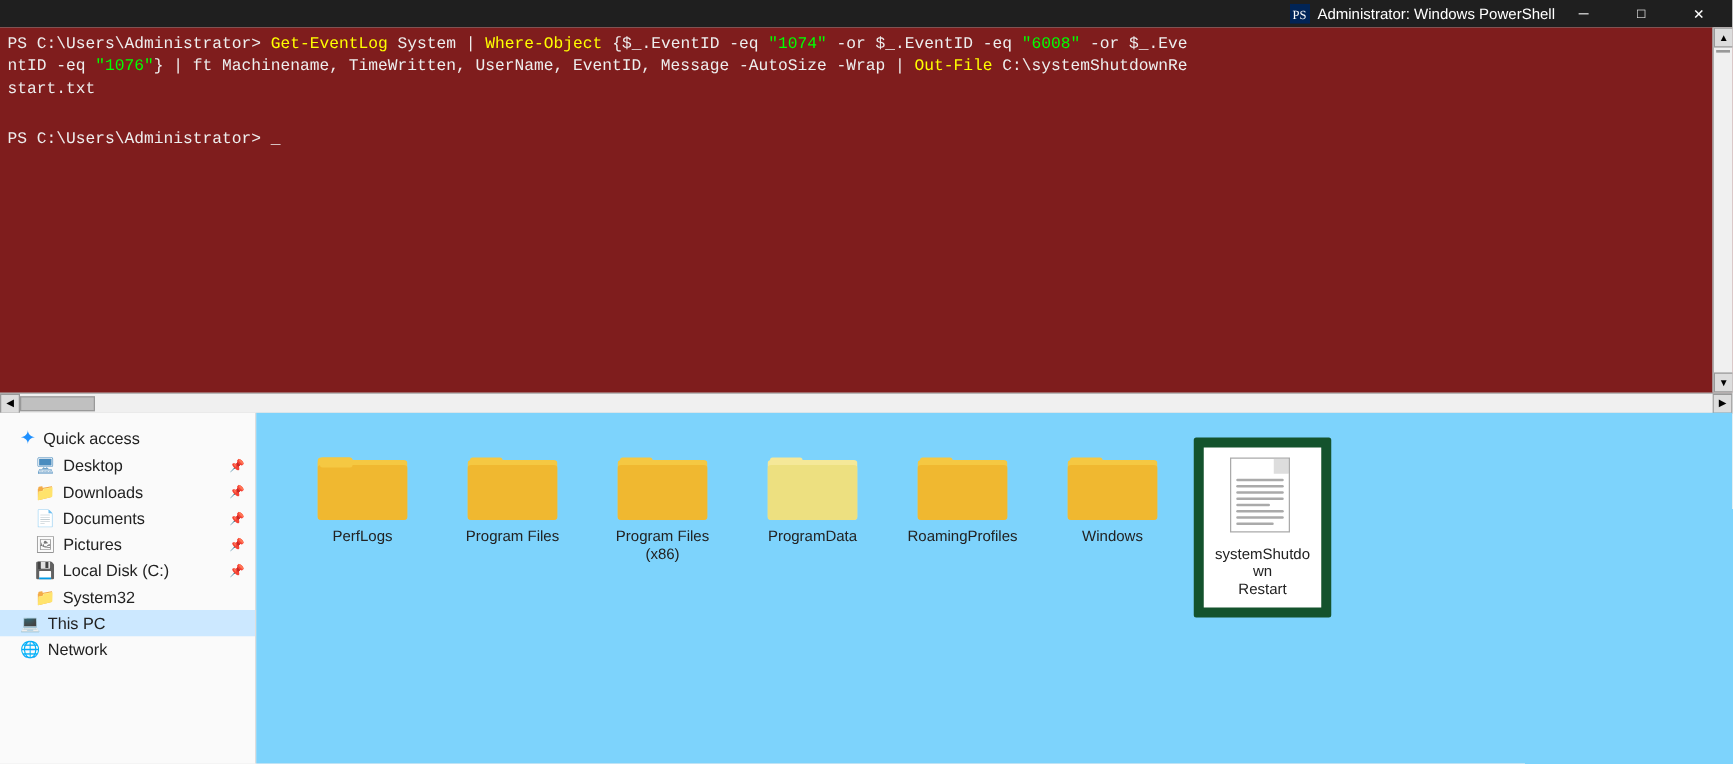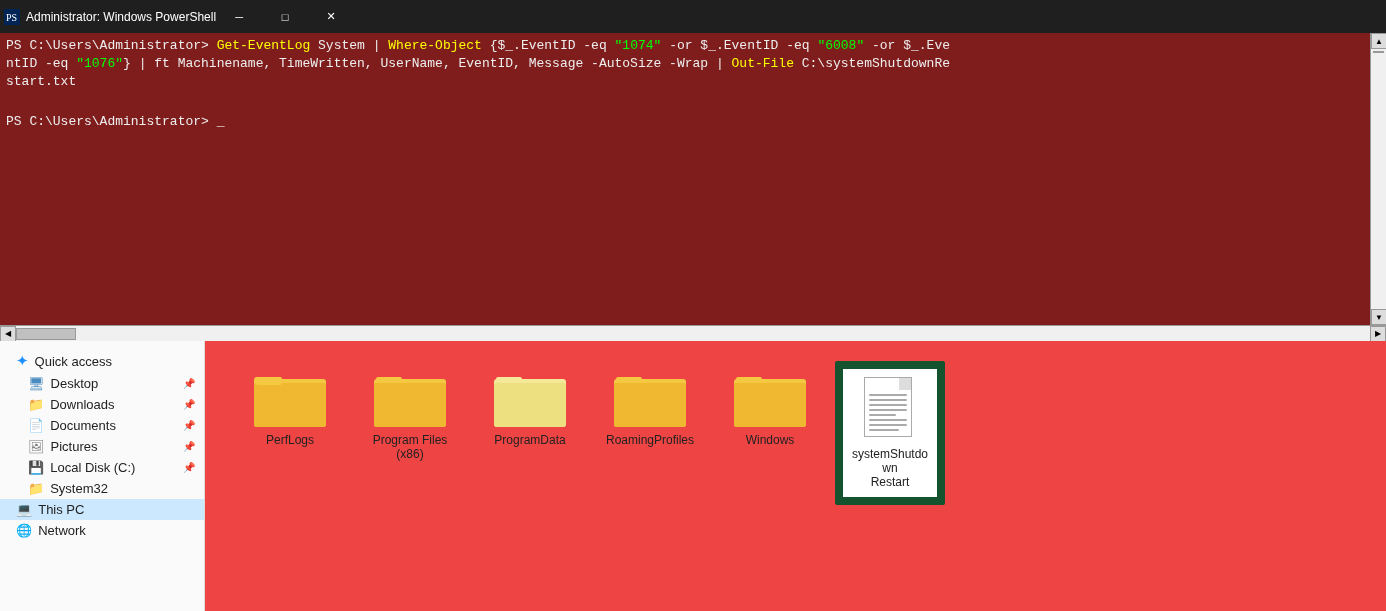--- a/index.html
+++ b/index.html
@@ -4,22 +4,22 @@
   <style>
     * { margin: 0; padding: 0; box-sizing: border-box; }
     body { font-family: 'Segoe UI', Tahoma, sans-serif; background: #f0f0f0; width: 1386px; height: 611px; overflow: hidden; display: flex; flex-direction: column; }
 
     
     .title-bar {
       background: #1f1f1f;
       color: #fff;
       display: flex;
       align-items: center;
-      justify-content: flex-start;
-      height: 33px;
+      justify-content: flex-end;
+      height: 22px;
       padding: 0 4px;
       flex-shrink: 0;
     }
     .title-bar-left { display: flex; align-items: center; gap: 6px; font-size: 12px; }
     .title-bar-controls { display: flex; gap: 0; }
     .title-bar-btn { background: none; border: none; color: #fff; width: 46px; height: 22px; cursor: pointer; font-size: 11px; display: flex; align-items: center; justify-content: center; }
 
     
     .terminal {
       background: #7f1d1d;
@@ -83,21 +83,21 @@
       gap: 6px;
       white-space: nowrap;
       color: #222;
     }
     .sidebar-item.selected { background: #cce8ff; }
     .sidebar-item .pin-icon { color: #555; font-size: 10px; margin-left: auto; }
 
     
     .main-content {
       flex: 1;
-      background: #ef4444;
+      background: #7dd3fc;
       padding: 20px 30px;
       overflow-y: auto;
       display: flex;
       flex-wrap: wrap;
       align-content: flex-start;
       gap: 10px;
     }
 
     
     .file-item {
@@ -229,20 +229,28 @@
     <div class="file-item">
       <svg class="folder-big" viewBox="0 0 72 58">
         <rect x="0" y="10" width="72" height="48" rx="3" fill="#f5c842"></rect>
         <rect x="0" y="8" width="28" height="10" rx="3" fill="#f5c842"></rect>
         <rect x="0" y="14" width="72" height="44" rx="3" fill="#f0b830"></rect>
         <rect x="2" y="8" width="26" height="8" rx="2" fill="#f5c842"></rect>
       </svg>
       <span class="file-item-label">PerfLogs</span>
     </div>
 
+    <div class="file-item">
+      <svg class="folder-big" viewBox="0 0 72 58">
+        <rect x="0" y="10" width="72" height="48" rx="3" fill="#f5c842"></rect>
+        <rect x="2" y="8" width="26" height="8" rx="2" fill="#f5c842"></rect>
+        <rect x="0" y="14" width="72" height="44" rx="3" fill="#f0b830"></rect>
+      </svg>
+      <span class="file-item-label">Program Files</span>
+    </div>
 
     <div class="file-item">
       <svg class="folder-big" viewBox="0 0 72 58">
         <rect x="0" y="10" width="72" height="48" rx="3" fill="#f5c842"></rect>
         <rect x="2" y="8" width="26" height="8" rx="2" fill="#f5c842"></rect>
         <rect x="0" y="14" width="72" height="44" rx="3" fill="#f0b830"></rect>
       </svg>
       <span class="file-item-label">Program Files (x86)</span>
     </div>
 

